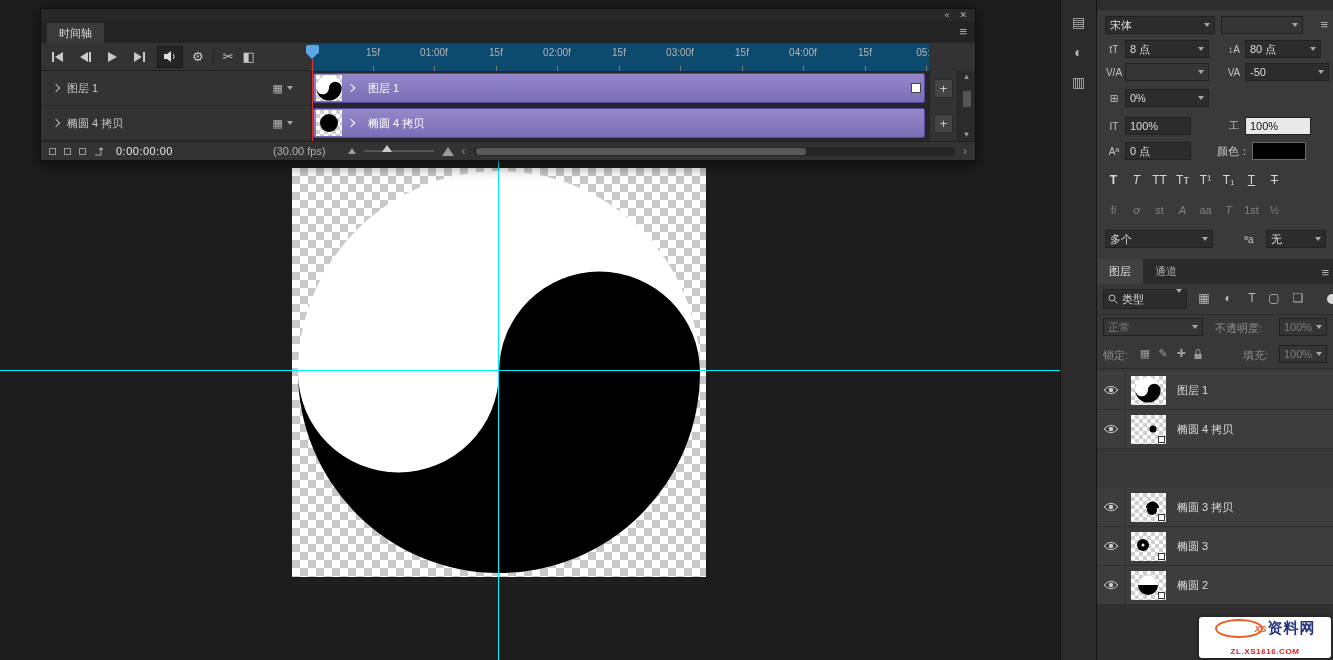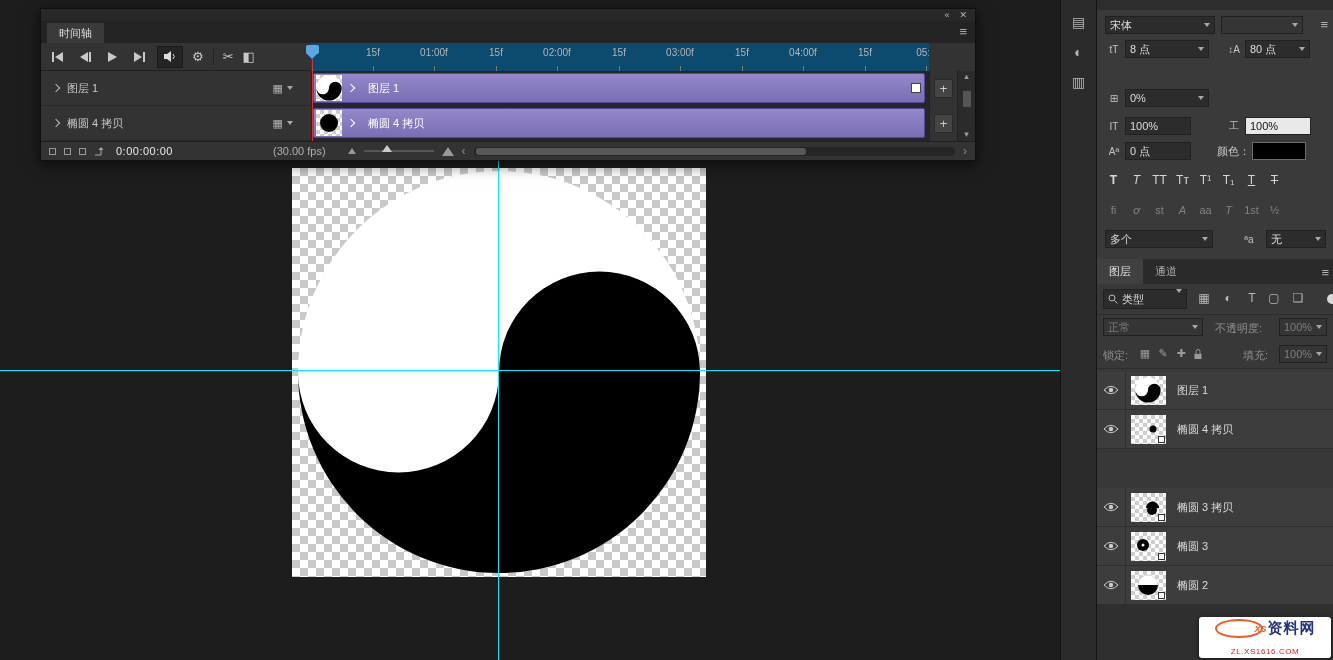--- a/index.html
+++ b/index.html
@@ -129,21 +129,21 @@
   .lname{position:absolute;left:80px;top:0;line-height:39px;color:#dcdcdc;}
   .lp-rest{position:absolute;left:0;top:346px;right:0;bottom:0;background:#2f2f2f;}
 
   
   #watermark{position:absolute;left:1199px;top:617px;width:132px;height:41px;background:#fff;border-radius:3px;
       box-shadow:0 1px 5px rgba(0,0,0,.5);z-index:6;display:flex;flex-direction:column;align-items:center;justify-content:center;}
   .wm-row{display:flex;align-items:center;gap:5px;}
   .wm-logo{width:19px;height:19px;border:2.5px solid #f05a23;border-radius:50%;display:flex;align-items:center;
       justify-content:center;font-size:9px;font-weight:bold;font-style:italic;color:#f05a23;box-sizing:border-box;padding-left:44px;}
   .wm-brand{color:#23337e;font-weight:bold;font-size:15px;letter-spacing:1px;}
-  .wm-domain{color:#e02020;font-size:8px;font-weight:normal;letter-spacing:.6px;margin-top:9px;}
+  .wm-domain{color:#e02020;font-size:8px;font-weight:bold;letter-spacing:.6px;margin-top:9px;}
 </style>
 </head>
 <body>
 
 <div id="stage">
 
   <div id="canvas" class="checker">
     <svg viewBox="0 0 414 409" width="414" height="409">
       <circle cx="207" cy="204" r="201" fill="#ffffff"></circle>
       <path d="M 6 204 A 201 201 0 0 0 408 204 A 100.5 100.5 0 0 0 207 204 A 100.5 100.5 0 0 1 6 204 Z" fill="#000000"></path>
@@ -335,28 +335,44 @@
 
     <div class="crow" style="left:8px;top:40px;gap:2px">
       <span class="icolbl">tT</span>
       <span class="fld" style="width:84px">
         <span class="val">8 点</span>
         <span class="arrbox">
             <span class="dd-arrow"></span>
           </span>
       </span>
       <span class="icolbl" style="margin-left:14px">↕A</span>
-      <span class="fld" style="width:65px">
+      <span class="fld" style="width:76px">
         <span class="val">80 点</span>
         <span class="arrbox">
             <span class="dd-arrow"></span>
           </span>
       </span>
     </div>
 
+    <div class="crow" style="left:8px;top:63px;gap:2px">
+      <span class="icolbl">V/A</span>
+      <span class="fld grey" style="width:84px">
+        <span class="val"></span>
+        <span class="arrbox">
+            <span class="dd-arrow"></span>
+          </span>
+      </span>
+      <span class="icolbl" style="margin-left:14px">VA</span>
+      <span class="fld" style="width:84px">
+        <span class="val">-50</span>
+        <span class="arrbox">
+            <span class="dd-arrow"></span>
+          </span>
+      </span>
+    </div>
 
     <div class="crow" style="left:8px;top:89px;gap:2px">
       <span class="icolbl">⊞</span>
       <span class="fld" style="width:84px">
         <span class="val">0%</span>
         <span class="arrbox">
             <span class="dd-arrow"></span>
           </span>
       </span>
     </div>

